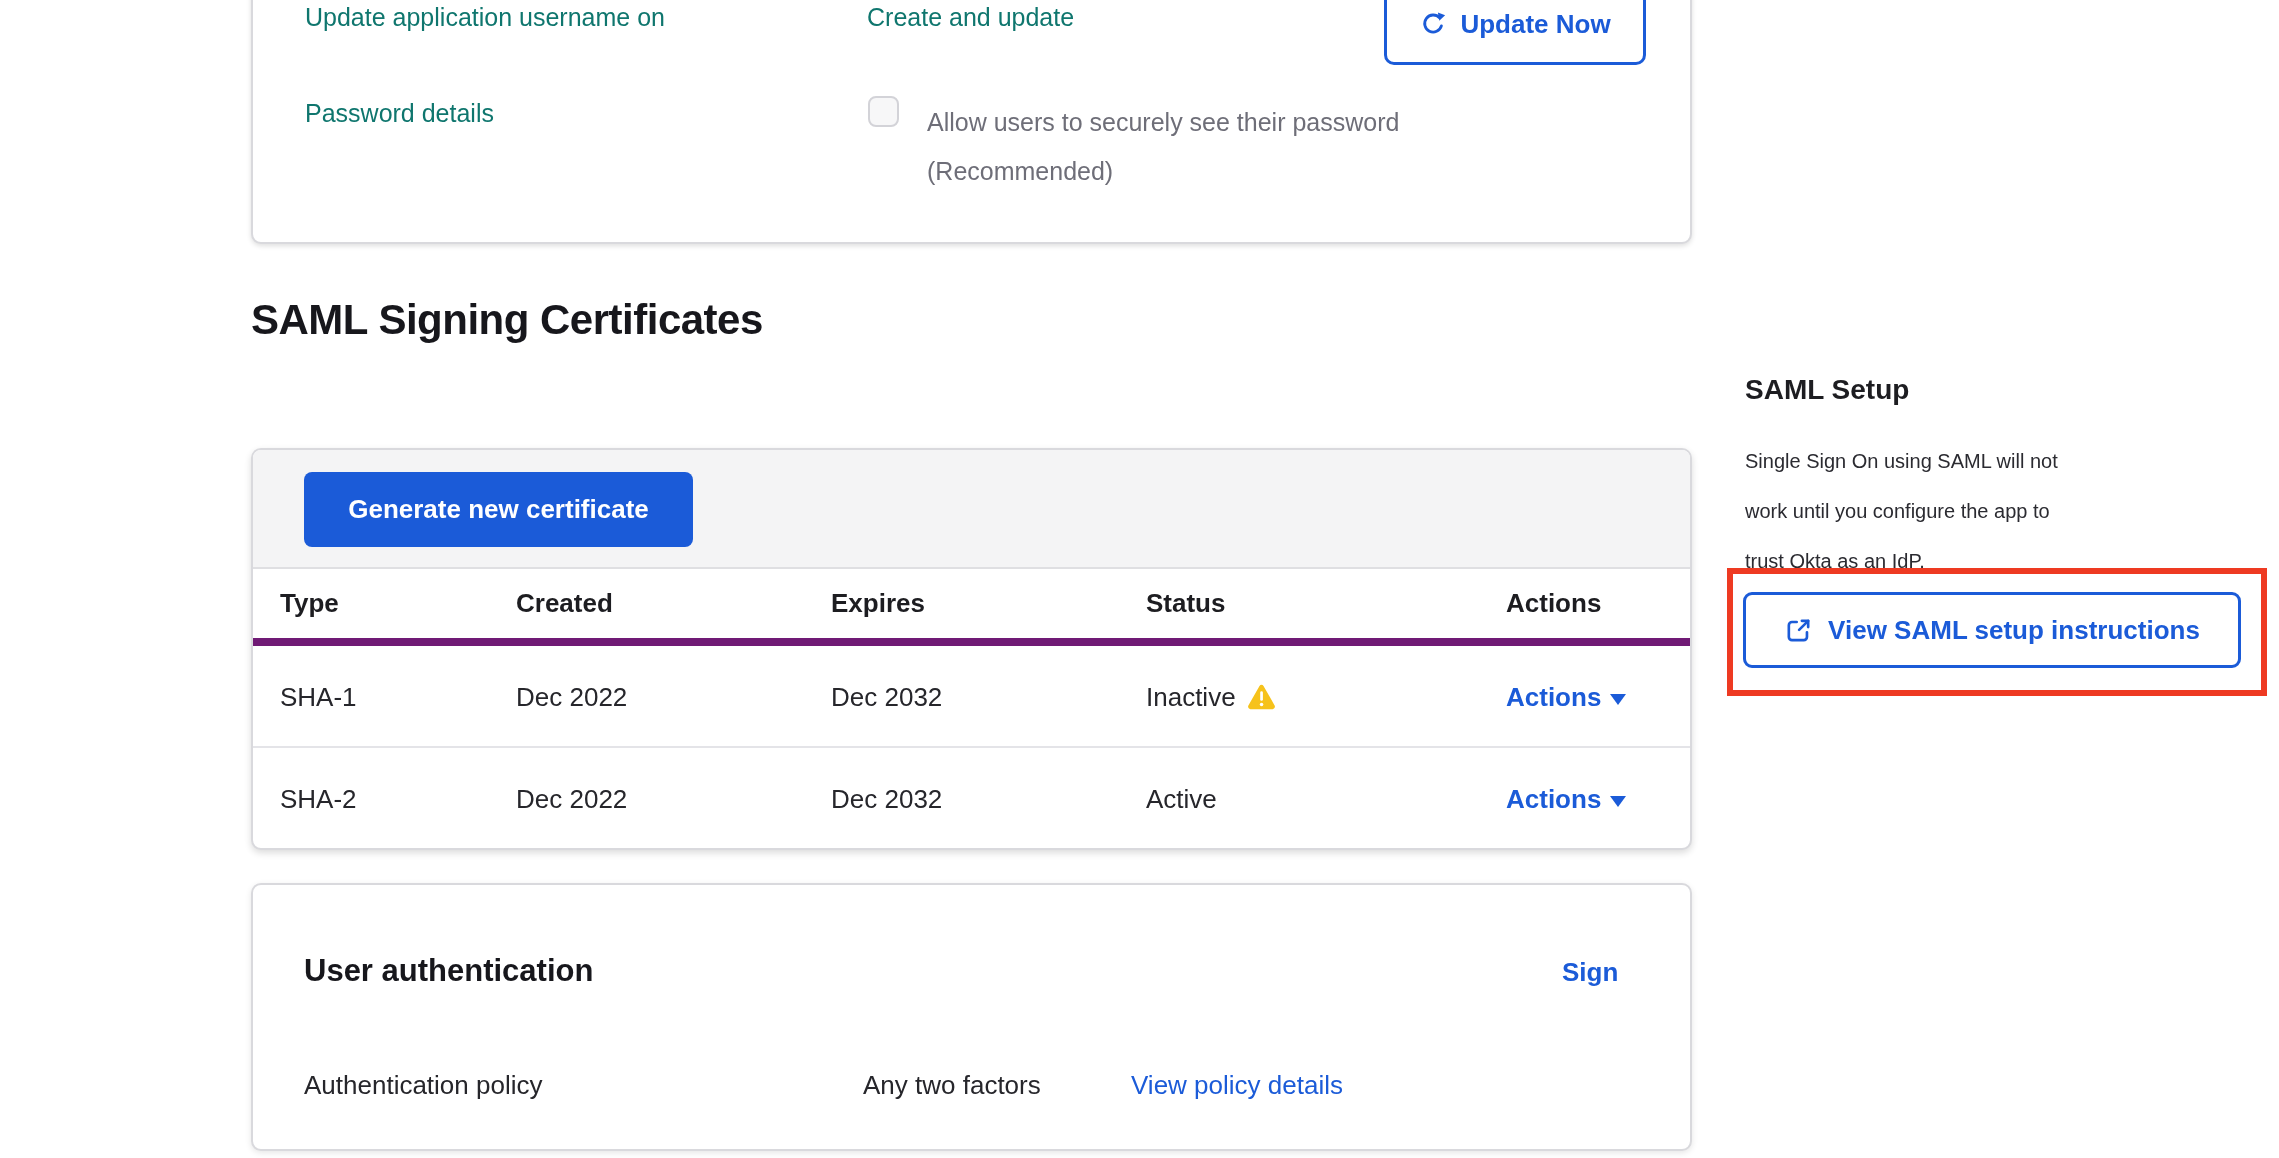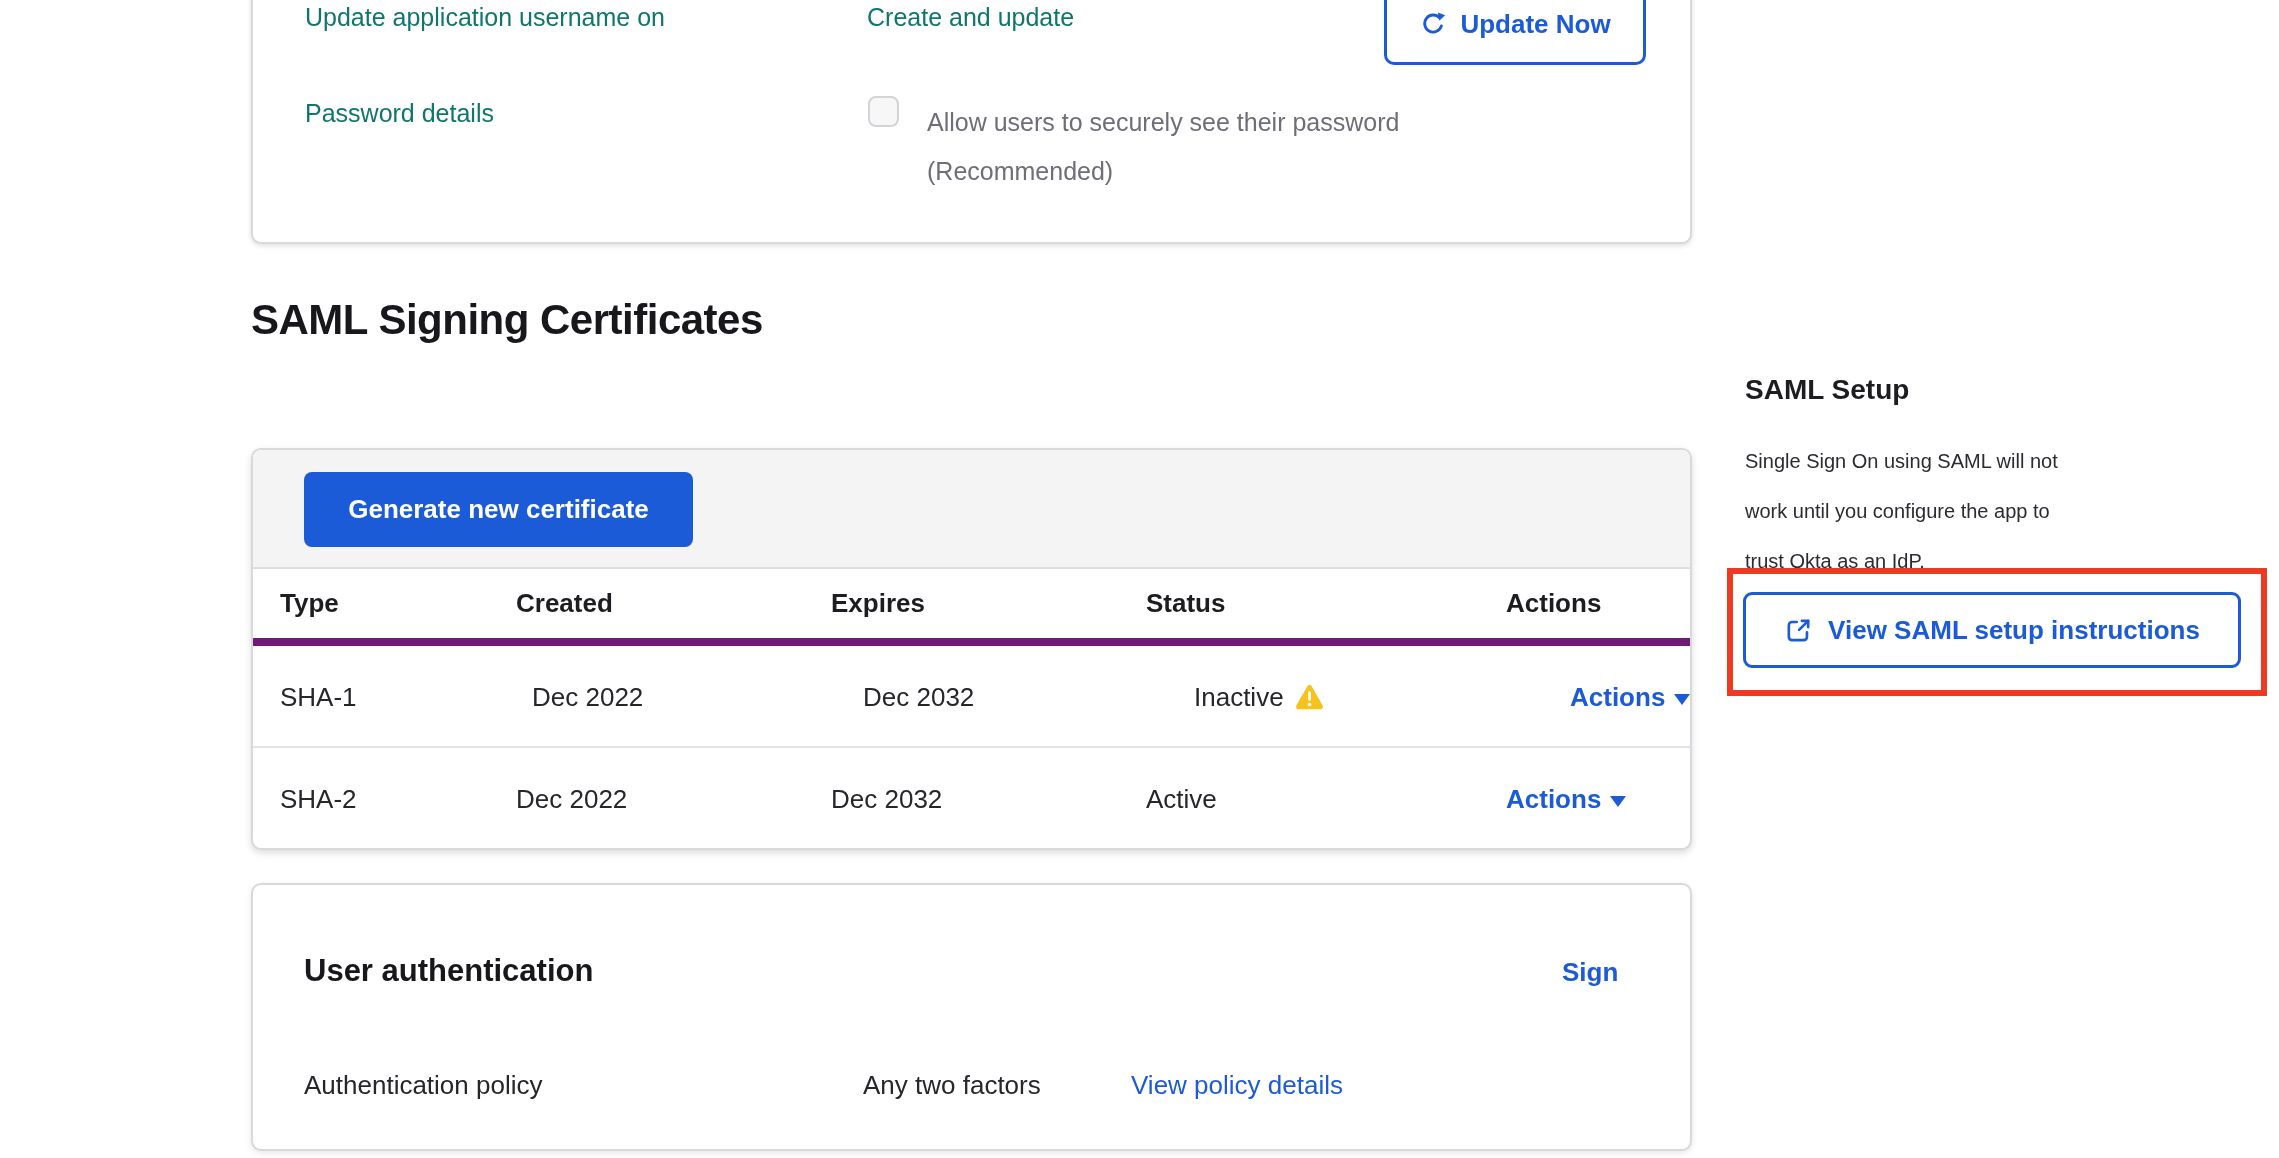--- a/index.html
+++ b/index.html
@@ -55,21 +55,21 @@
     color: #ffffff; font-size: 26px; font-weight: bold; cursor: pointer;
     display: flex; align-items: center; justify-content: center;
     font-family: "Liberation Sans", sans-serif;
   }
   .trow {
     position: absolute; left: 0; width: 1437px;
     display: grid; grid-template-columns: 236px 315px 315px 360px 1fr;
     align-items: center; padding-left: 27px; font-size: 26px;
   }
   #thead-row { top: 119px; height: 77px; font-weight: bold; color: #1d1d21; border-bottom: 8px solid #701a75; }
-  #row-sha1 { top: 198px; height: 100px; border-bottom: 2px solid #e4e4e8; gap: 16px; }
+  #row-sha1 { top: 198px; height: 100px; border-bottom: 2px solid #e4e4e8; }
   #row-sha2 { top: 300px; height: 98px; }
   .status-cell { display: flex; align-items: center; gap: 11px; }
   .actions-cell { display: flex; align-items: center; gap: 9px; color: #1b5bd8; font-weight: bold; cursor: pointer; }
   .caret-down {
     width: 0; height: 0; margin-top: 4px;
     border-left: 8px solid transparent; border-right: 8px solid transparent;
     border-top: 11px solid #1b5bd8;
   }
 
   

